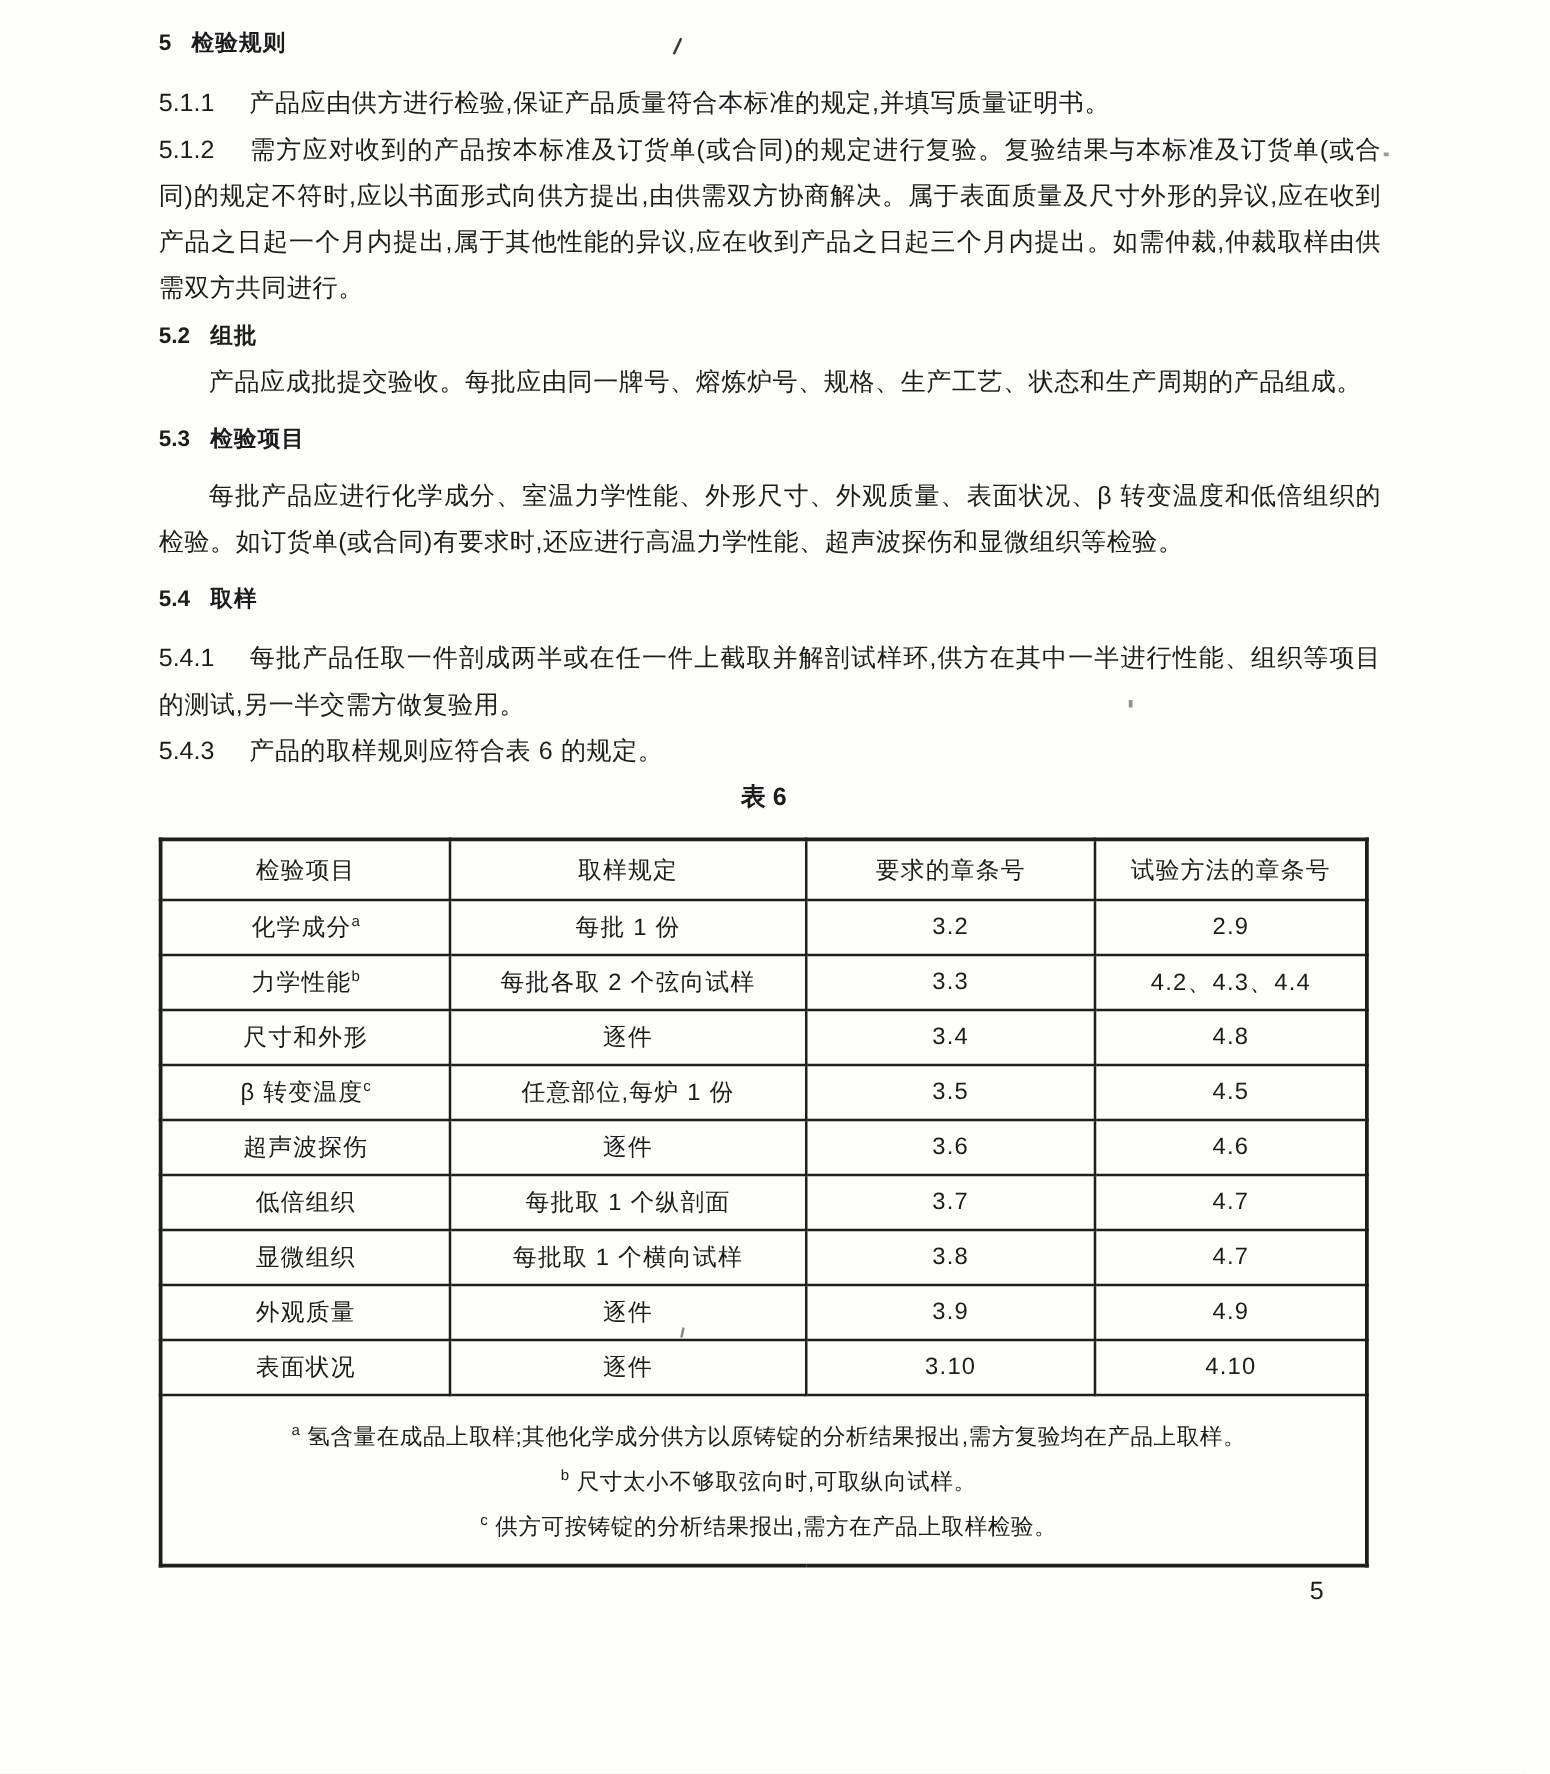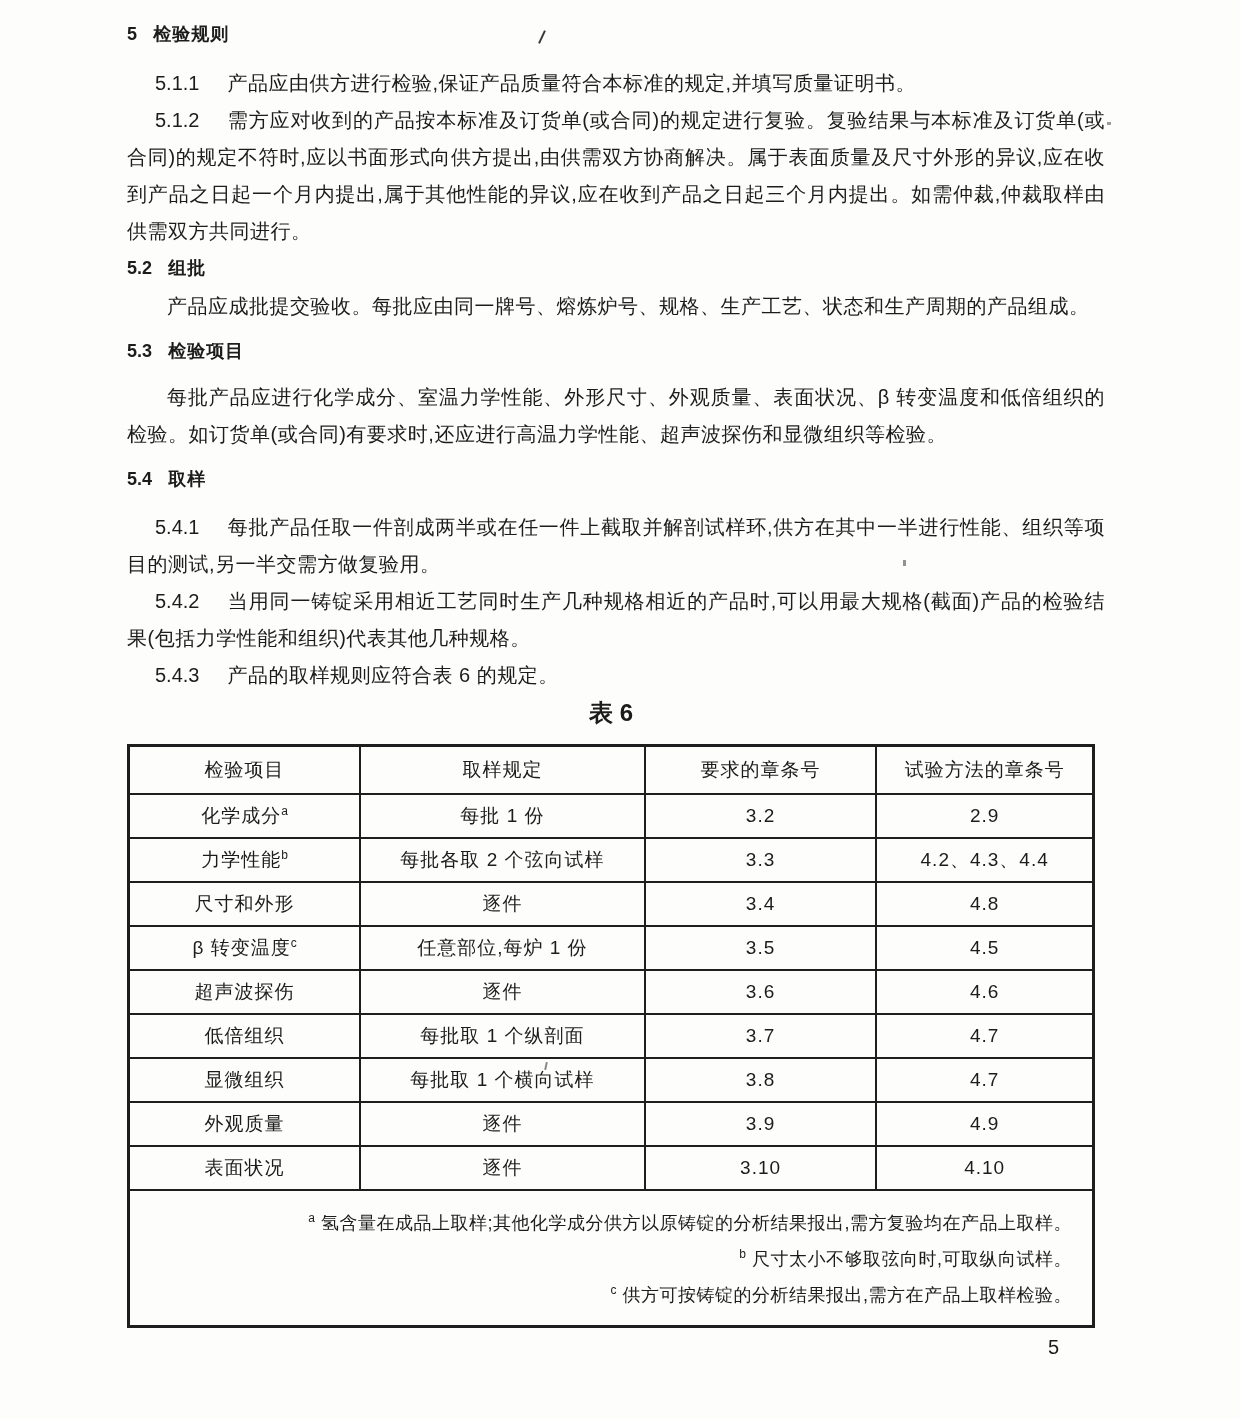--- a/index.html
+++ b/index.html
@@ -37,26 +37,25 @@
 
   p.body-text {
     font-size: 20px;
     line-height: 37px;
     text-align: justify;
     letter-spacing: 0.5px;
   }
   p.clause .num {
     margin-right: 1.4em;
     letter-spacing: 0;
-    margin-left: 28px;
   }
   p.indent { text-indent: 2em; }
 
   .table-caption {
-    font-size: 24px;
+    font-size: 20px;
     font-weight: bold;
     line-height: 37px;
     text-align: center;
     width: 968px;
   }
 
   table.t6 {
     margin-top: 13px;
     width: 968px;
     border-collapse: collapse;
@@ -83,21 +82,21 @@
 
   table.t6 td.footnote-cell {
     text-align: left;
     padding: 12px 20px 14px 28px;
     height: auto;
     letter-spacing: 0.5px;
   }
   .footnote-line {
     font-size: 18px;
     line-height: 31px;
-    text-align: right;
+    text-align: center;
   }
   .footnote-line sup {
     font-size: 12px;
     margin-right: 6px;
   }
 
   .page-number {
     width: 968px;
     margin-top: 8px;
     text-align: right;
@@ -135,21 +134,20 @@
     <p class="body-text indent mt2">产品应成批提交验收。每批应由同一牌号、熔炼炉号、规格、生产工艺、状态和生产周期的产品组成。</p>
 
     <h2 class="sec mt8"><span class="num">5.3</span><span>检验项目</span></h2>
 
     <p class="body-text indent mt9">每批产品应进行化学成分、室温力学性能、外形尺寸、外观质量、表面状况、β 转变温度和低倍组织的检验。如订货单(或合同)有要求时,还应进行高温力学性能、超声波探伤和显微组织等检验。</p>
 
     <h2 class="sec mt8"><span class="num">5.4</span><span>取样</span></h2>
 
     <p class="body-text clause mt11"><span class="num">5.4.1</span><span>每批产品任取一件剖成两半或在任一件上截取并解剖试样环,供方在其中一半进行性能、组织等项目的测试,另一半交需方做复验用。</span></p>
 
-    <p class="body-text clause"><span class="num">5.4.2</span><span>当用同一铸锭采用相近工艺同时生产几种规格相近的产品时,可以用最大规格(截面)产品的检验结果(包括力学性能和组织)代表其他几种规格。</span></p>
 
     <p class="body-text clause"><span class="num">5.4.3</span><span>产品的取样规则应符合表 6 的规定。</span></p>
 
     <div class="table-caption">表 6</div>
 
     <table class="t6">
       <colgroup>
           <col class="c1">
           <col class="c2">
           <col class="c3">

